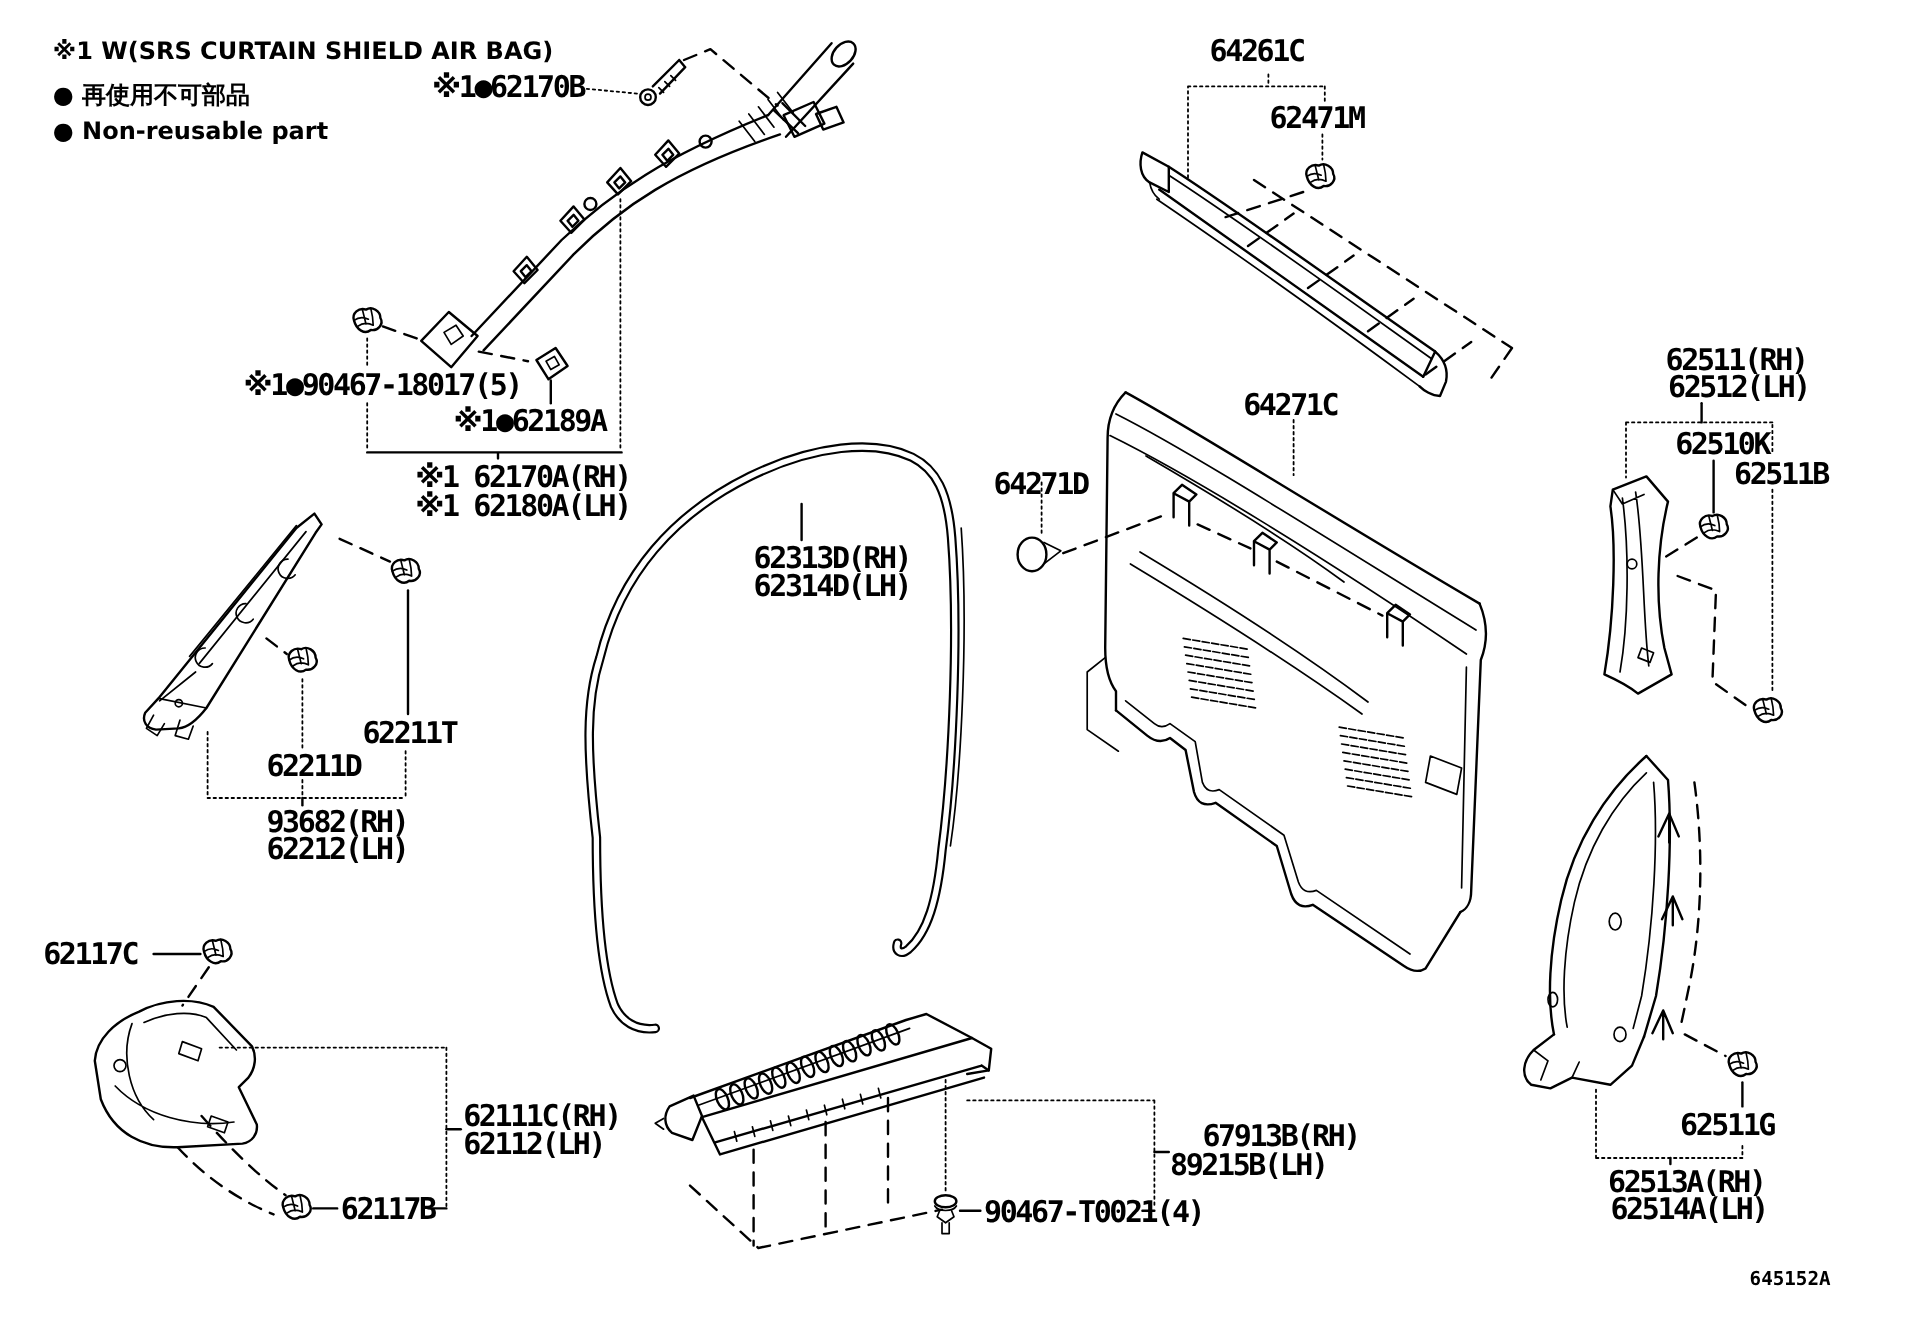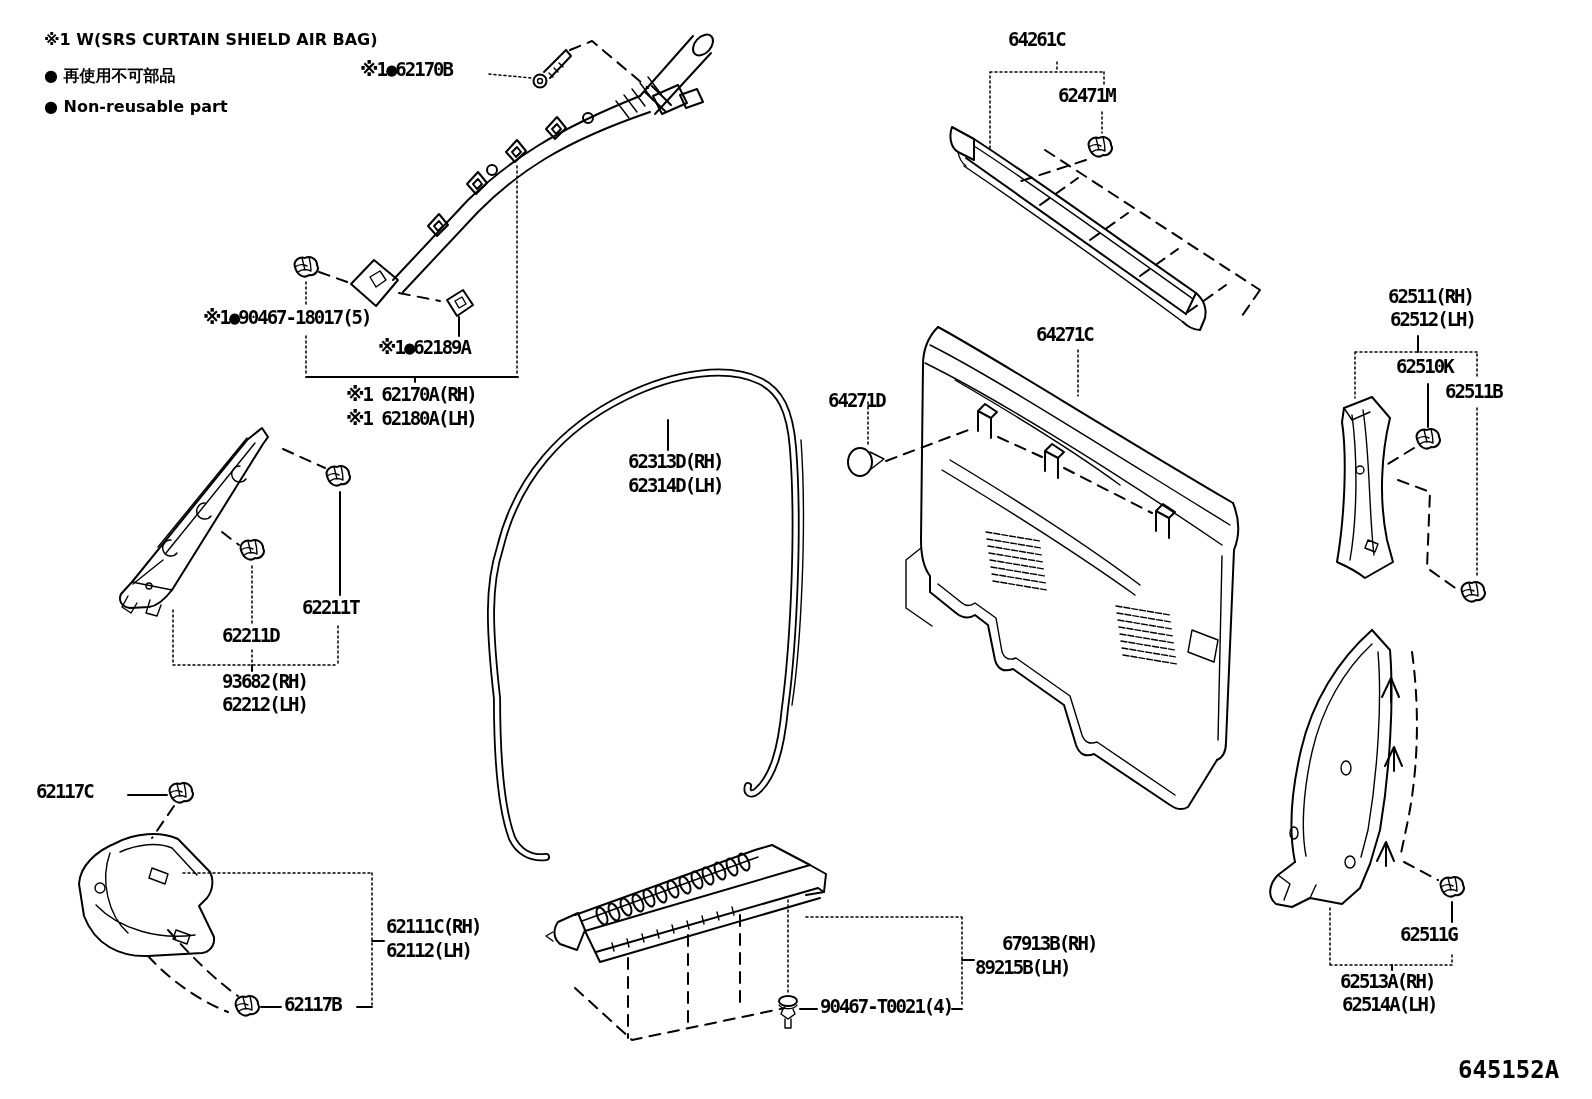--- a/index.html
+++ b/index.html
@@ -5,25 +5,25 @@
   html,body{margin:0;padding:0;background:#fff;}
   #stage{position:relative;width:1592px;height:1099px;background:#ffffff;overflow:hidden;
          font-family:"DejaVu Sans Mono","DejaVu Sans",monospace;color:#000;}
   svg{position:absolute;left:0;top:0;}
   svg *{stroke:#000;fill:none;stroke-width:2;stroke-linecap:round;stroke-linejoin:round;}
   .dot{stroke-dasharray:2 3;stroke-width:1.5;}
   .dsh{stroke-dasharray:11 8;}
   .thin{stroke-width:1.4;}
   .fat{stroke-width:8;}
   .wht{stroke:#fff;stroke-width:4.4;}
-  .lbl{position:absolute;white-space:nowrap;font-weight:bold;font-size:19px;
+  .lbl{position:absolute;white-space:nowrap;font-weight:bold;font-size:25px;
        letter-spacing:-2px;line-height:1;}
   .lg{position:absolute;white-space:nowrap;font-family:"DejaVu Sans","Liberation Sans",sans-serif;
-      font-weight:bold;font-size:16px;letter-spacing:0;}
-  .code{font-size:24px;letter-spacing:0;}
+      font-weight:bold;font-size:20px;letter-spacing:0;}
+  .code{font-size:16px;letter-spacing:0;}
 </style>
 </head>
 <body>
 
 <div id="stage">
 
 <svg width="1592" height="1099" viewBox="0 0 1592 1099">
   <defs>
     <g id="clip-sym">
       <path d="M-11,-1 C-13,-7 -7,-12 -1,-10 C4,-13 11,-9 11,-3 C14,2 9,8 3,7 C-2,11 -9,7 -11,-1 Z"></path>

